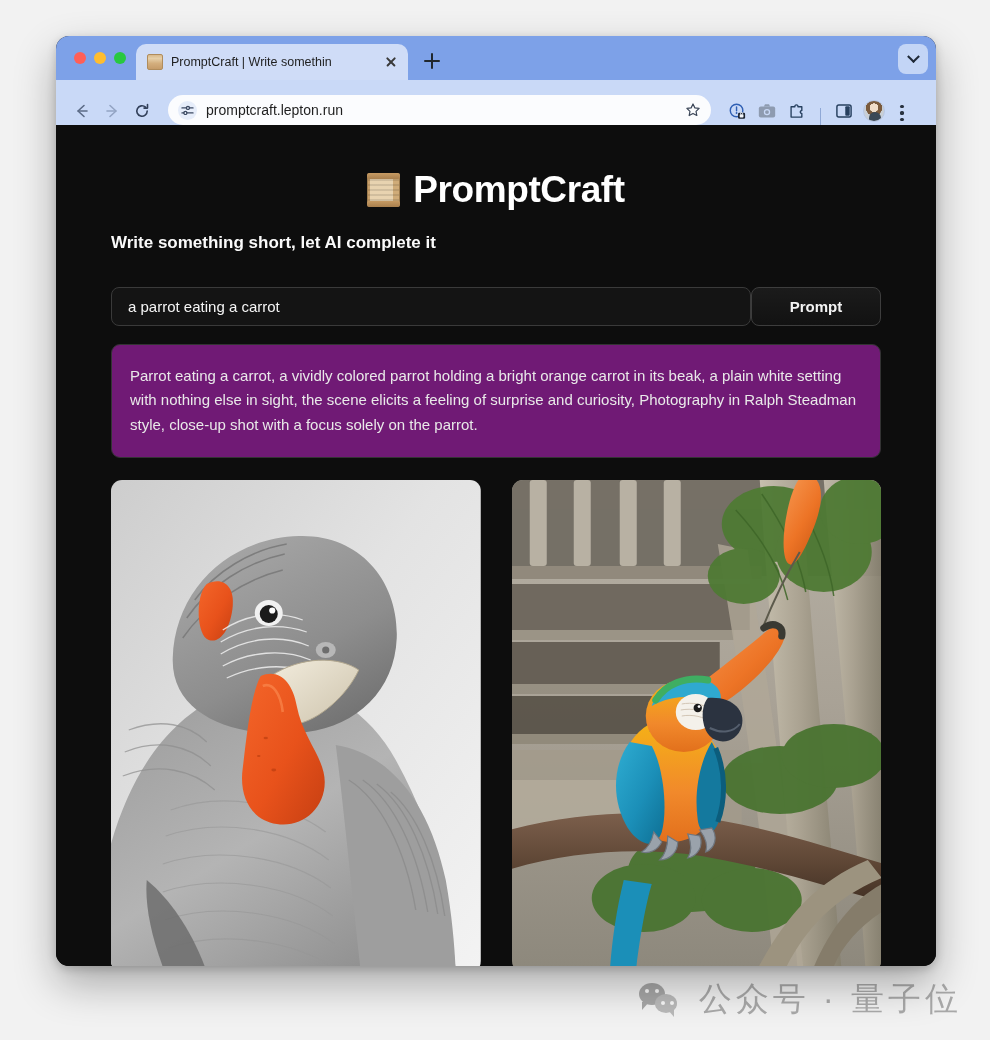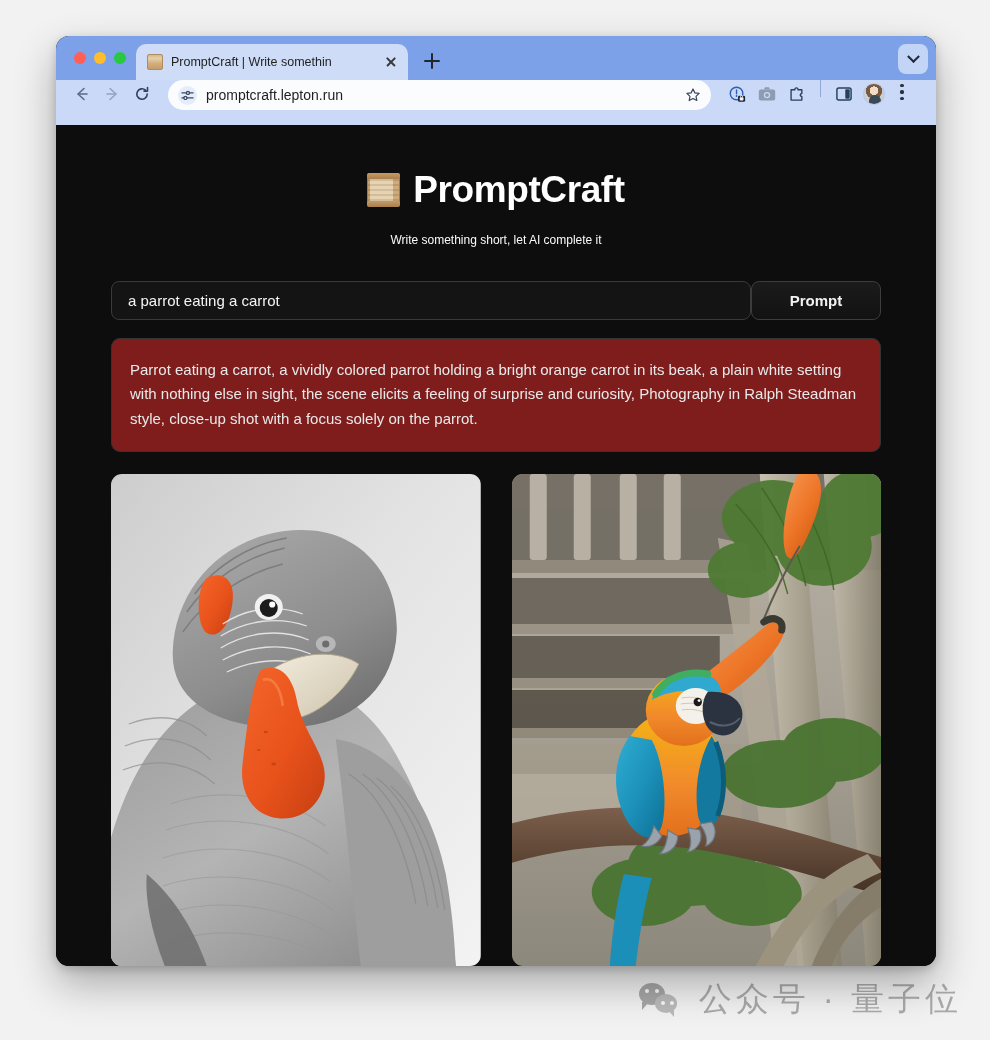--- a/index.html
+++ b/index.html
@@ -155,21 +155,21 @@
     border-right: 2px solid #1f2937;
     border-bottom: 2px solid #1f2937;
     transform: rotate(45deg) translate(-2px,-2px);
   }
 
   
   .toolbar {
     height: 45px;
     background: #c9d9f7;
     display: flex;
-    align-items: flex-start;
+    align-items: flex-end;
     padding: 0 22px 0 12px;
     gap: 2px;
   }
   .nav-btn {
     width: 28px; height: 28px;
     display: flex; align-items: center; justify-content: center;
     border-radius: 50%;
     flex: none;
   }
   .nav-btn svg { display: block; }
@@ -254,24 +254,23 @@
   }
   .scroll-emoji::before, .scroll-emoji::after {
     content: ""; position: absolute; left: -1px; right: -1px; height: 6px;
     background: linear-gradient(180deg,#c69a63,#a87f4e);
     border-radius: 2px;
   }
   .scroll-emoji::before { top: -1px; }
   .scroll-emoji::after  { bottom: -1px; }
 
   .app-subtitle {
-    text-align: center;
     color: #fafafa;
-    font-size: 12px;
-    font-weight: normal;
+    font-size: 17px;
+    font-weight: bold;
     margin-top: 22px;
   }
 
   .prompt-row {
     display: flex;
     margin-top: 34px;
   }
   .prompt-input {
     flex: 1;
     height: 39px;
@@ -293,21 +292,21 @@
     color: #f2f2f2;
     font-size: 15px;
     font-weight: bold;
     font-family: "Liberation Sans", sans-serif;
     cursor: pointer;
     flex: none;
   }
 
   .result-box {
     margin-top: 18px;
-    background: #7f1d1d;
+    background: #701a75;
     border: 1px solid #333333;
     border-radius: 9px;
     padding: 19px 18px 20px 18px;
     color: #e9e9e9;
     font-size: 15px;
     line-height: 1.63;
   }
 
   .image-grid {
     display: flex;

